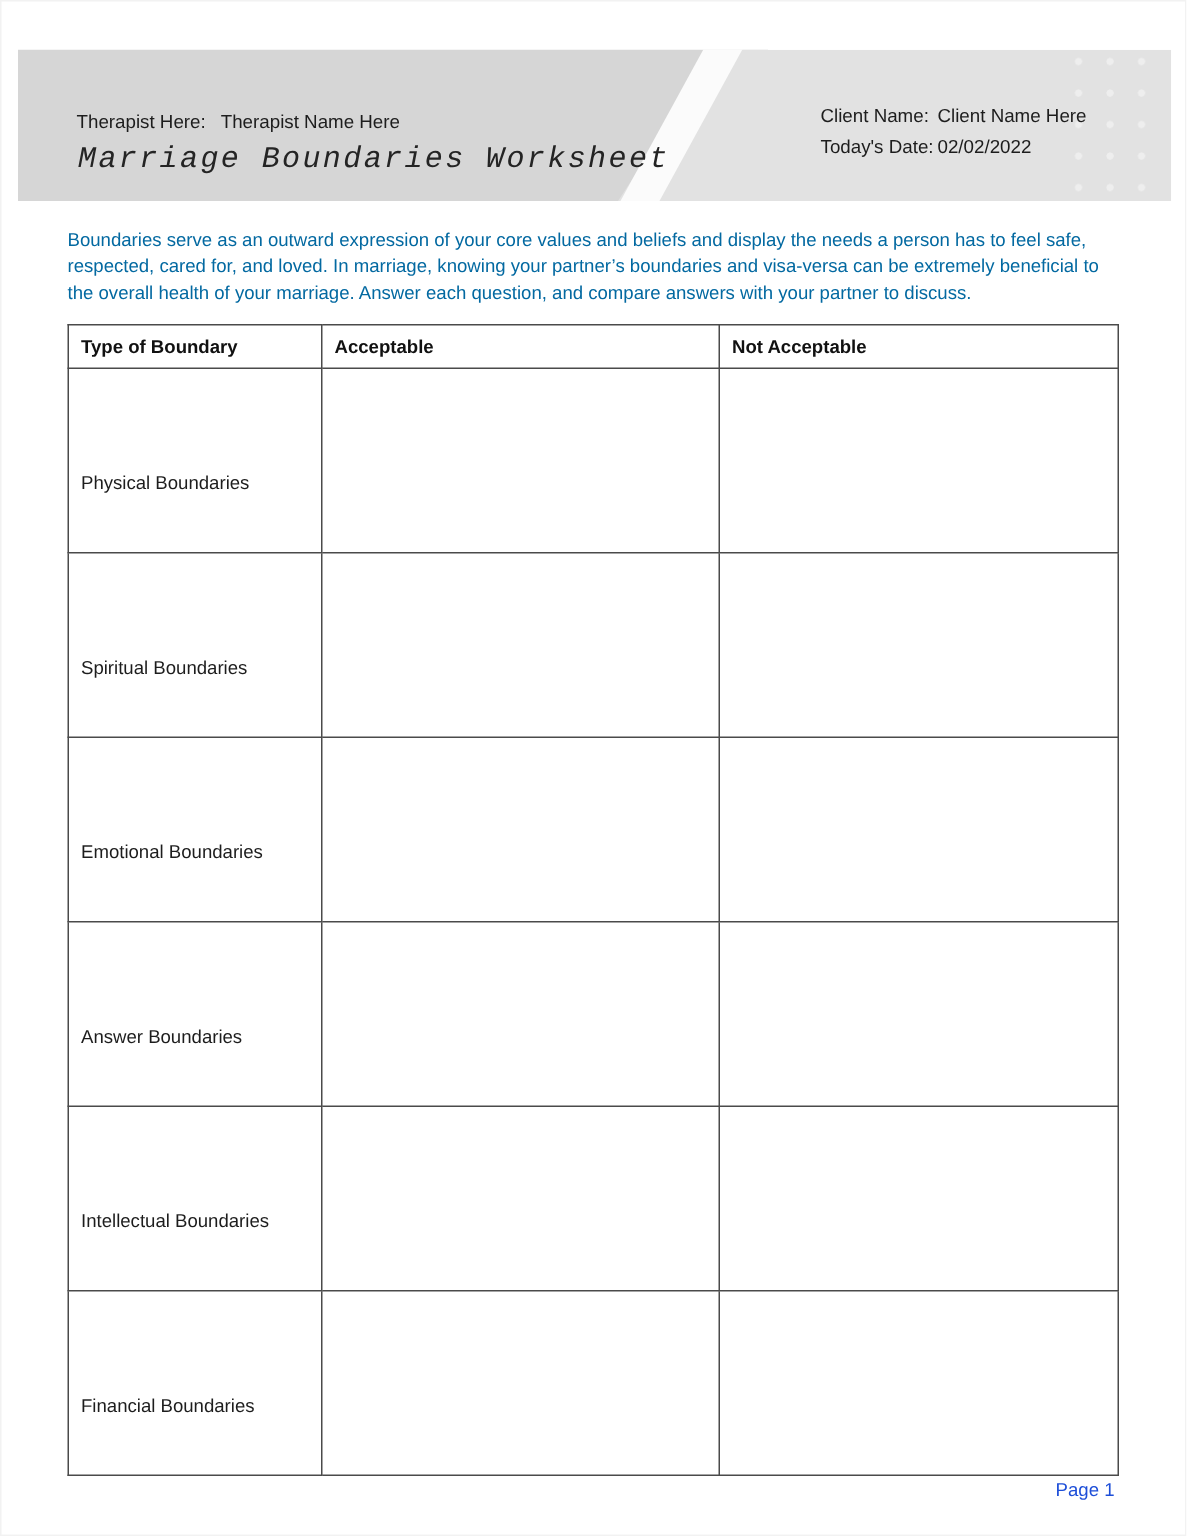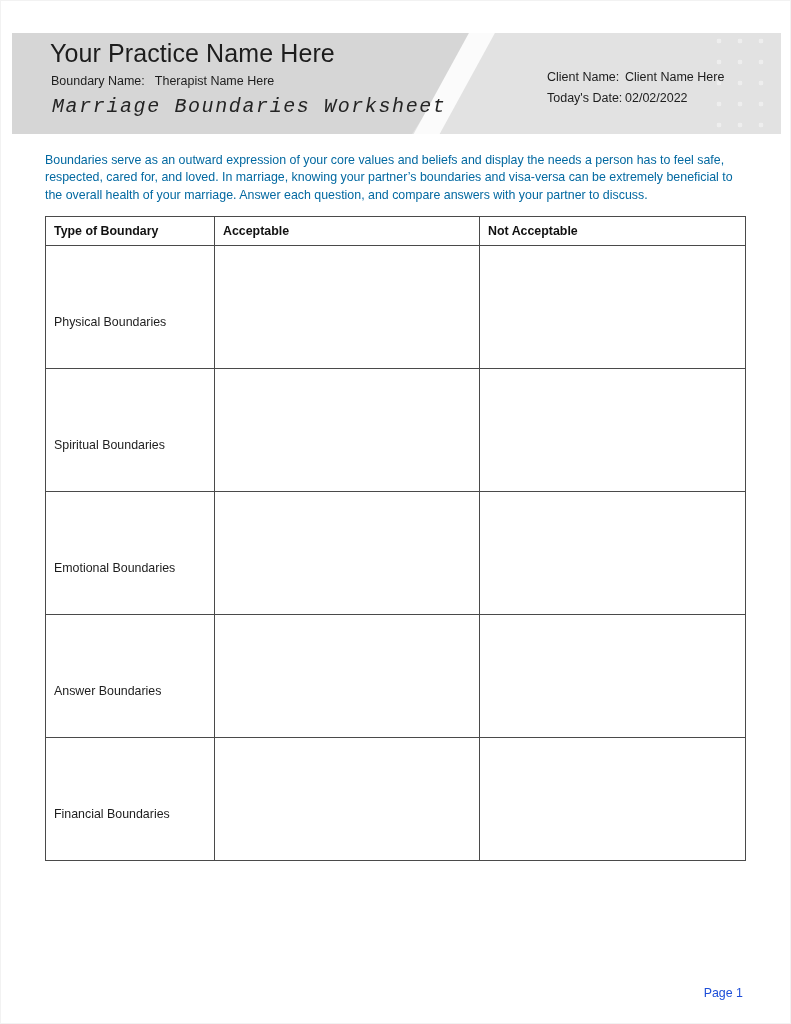--- a/index.html
+++ b/index.html
@@ -177,24 +177,23 @@
 <body>
 
 <div class="page">
 
   <div class="header">
     <div class="header-band-left"></div>
     <div class="header-band-right"></div>
     <div class="header-slash"></div>
     <div class="header-dots"></div>
 
-    <div class="practice-name">Your Practice Name Here</div>
 
     <div class="therapist-line">
-      <span class="lbl">Boundary Name:</span><span>Therapist Name Here</span>
+      <span class="lbl">Therapist Here:</span><span>Therapist Name Here</span>
     </div>
 
     <div class="worksheet-title">Marriage Boundaries Worksheet</div>
 
     <div class="client-block">
       <span class="row">
         <span class="lbl">Client Name:</span><span>Client Name Here</span>
       </span>
       <span class="row">
         <span class="lbl">Today's Date:</span><span>02/02/2022</span>
@@ -241,20 +240,27 @@
       </tr>
       <tr>
         <td>
             <span class="cell-label">Answer Boundaries</span>
           </td>
         <td></td>
         <td></td>
       </tr>
       <tr>
         <td>
+            <span class="cell-label">Intellectual Boundaries</span>
+          </td>
+        <td></td>
+        <td></td>
+      </tr>
+      <tr>
+        <td>
             <span class="cell-label">Financial Boundaries</span>
           </td>
         <td></td>
         <td></td>
       </tr>
     </tbody>
   </table>
 
   <div class="footer">Page 1</div>
 

